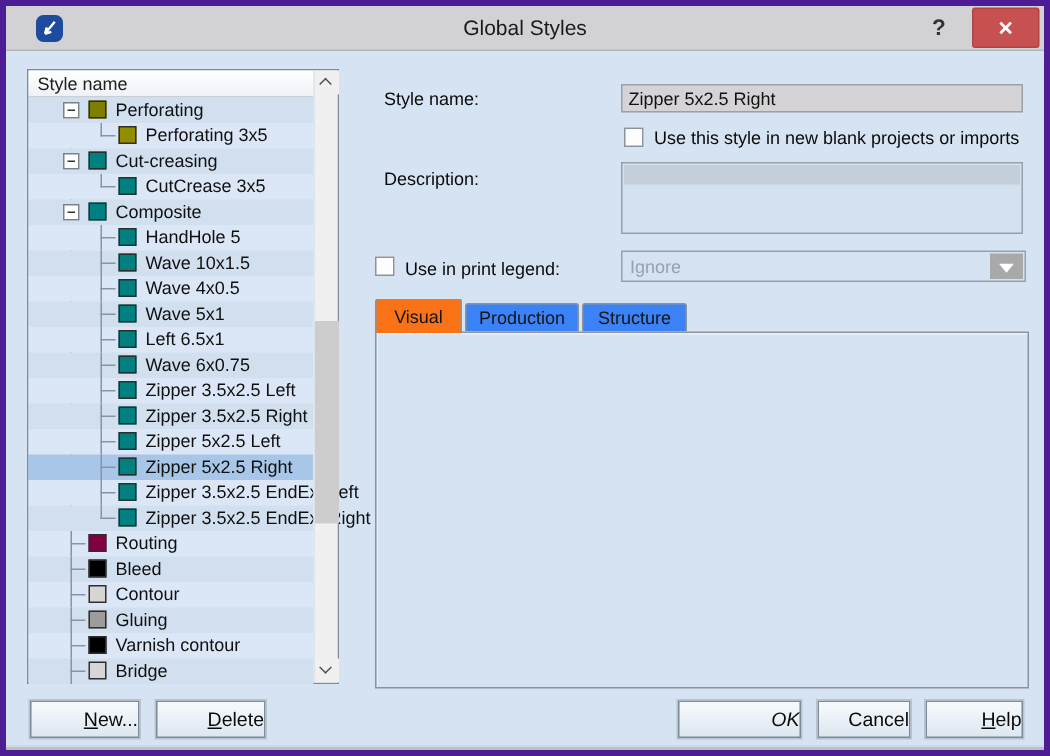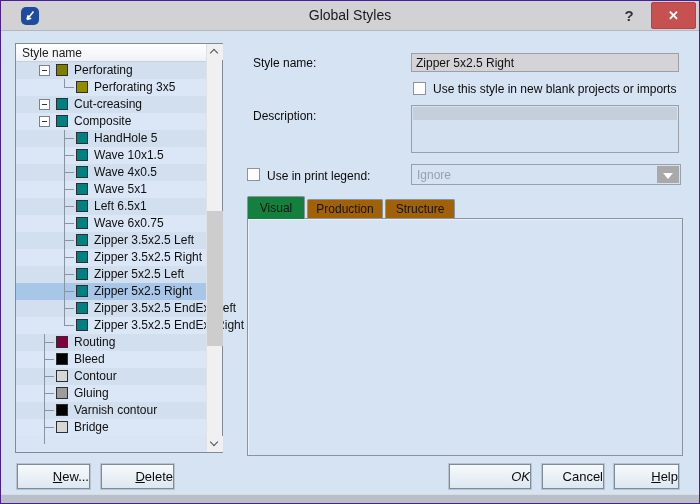--- a/index.html
+++ b/index.html
@@ -1,21 +1,21 @@
 <!DOCTYPE html>
 <html><head>
 <meta charset="utf-8">
 <style>
   * { margin:0; padding:0; box-sizing:border-box; }
   html,body { background:#e8e8e8; }
   body { font-family:"Liberation Sans", sans-serif; }
 
   .window {
     position:relative; width:700px; height:504px;
-    background:#d6e3f3; border:1px solid #4c1d95; overflow:hidden;
+    background:#d6e3f3; border:4px solid #4c1d95; overflow:hidden;
   }
 
   
   .titlebar {
     position:absolute; left:0; top:0; width:100%; height:30px;
     background:#d2d2d5; border-bottom:1px solid #b2b7bd;
   }
   .app-icon {
     position:absolute; left:20px; top:6px; width:18px; height:18px;
     background:#1d4c9e; border-radius:5px;
@@ -126,22 +126,22 @@
     border-top:6px solid #ffffff;
   }
   .c-legend { left:410px; top:163px; width:270px; height:21px; }
 
   
   .tab {
     position:absolute; border:1px solid #8b949d; border-bottom:none;
     font-size:12px; color:#141414; text-align:center;
     border-radius:2px 2px 0 0;
   }
-  .tab-active { left:246px; top:195px; width:58px; height:23px; background:#15803d; z-index:3; padding-top:4px; }
-  .tab-idle { background:#a16207; top:198px; height:19px; padding-top:2px; z-index:1; }
+  .tab-active { left:246px; top:195px; width:58px; height:23px; background:#f97316; z-index:3; padding-top:4px; }
+  .tab-idle { background:#3b82f6; top:198px; height:19px; padding-top:2px; z-index:1; }
   .tab-production { left:306px; width:76px; }
   .tab-structure { left:384px; width:70px; }
   .tab-panel {
     position:absolute; left:246px; top:217px; width:436px; height:238px;
     background:#d6e3f3; border:1px solid #8b949d; z-index:2;
     box-shadow:inset 1px 1px 0 #e9f0f8;
   }
 
   
   .cb-color { left:268px; top:232px; }   .lab-color { left:288px; top:232px; }
@@ -221,20 +221,26 @@
         <span class="conn"></span>
           <span class="tick"></span>
         <span class="swatch" style="background-color: rgb(148, 140, 0);"></span>
         <span class="tlabel">Perforating 3x5</span>
       </div>
       <div class="trow root">
         <span class="expand-box"></span>
         <span class="swatch" style="background-color: rgb(0, 128, 128);"></span>
         <span class="tlabel">Cut-creasing</span>
       </div>
+      <div class="trow child end">
+        <span class="conn"></span>
+          <span class="tick"></span>
+        <span class="swatch" style="background-color: rgb(0, 128, 128);"></span>
+        <span class="tlabel">CutCrease 3x5</span>
+      </div>
       <div class="trow root">
         <span class="expand-box"></span>
         <span class="swatch" style="background-color: rgb(0, 128, 128);"></span>
         <span class="tlabel">Composite</span>
       </div>
       <div class="trow child tee">
         <span class="conn"></span>
           <span class="tick"></span>
         <span class="swatch" style="background-color: rgb(0, 128, 128);"></span>
         <span class="tlabel">HandHole 5</span>

